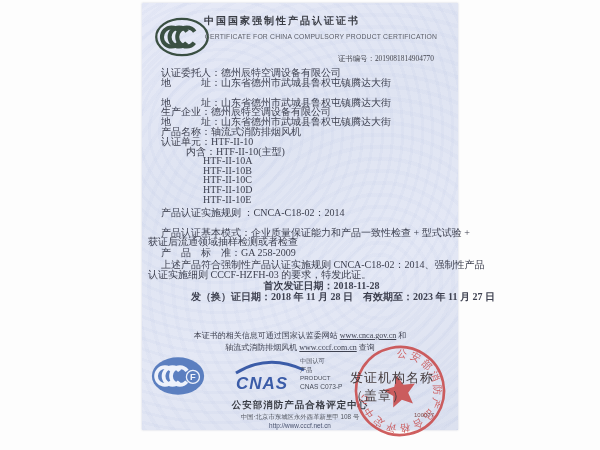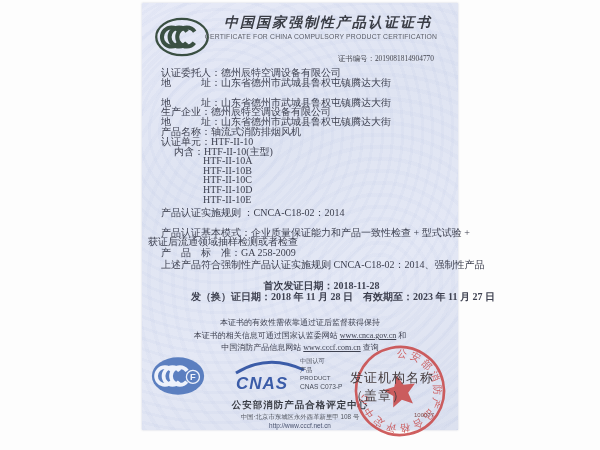--- a/index.html
+++ b/index.html
@@ -10,31 +10,31 @@
   .paper { position:absolute; left:142px; top:3px; width:316px; height:427px;
     background:linear-gradient(155deg,#e7eaf7 0%,#dfe4f2 35%,#e4e8f5 65%,#dce1ef 100%);
     box-shadow:0 0 2px rgba(120,130,160,.35); }
   .paper::before { content:""; position:absolute; inset:0; pointer-events:none;
     background:
       repeating-radial-gradient(circle at 25% 30%, rgba(130,150,205,.05) 0 3px, transparent 3px 10px),
       repeating-radial-gradient(circle at 75% 65%, rgba(130,150,205,.045) 0 4px, transparent 4px 12px); }
 
   .ccc-mark { position:absolute; left:11px; top:13px; width:58px; height:42px; }
 
-  .title { position:absolute; left:62px; top:11px; width:248px; text-align:center;
+  .title { position:absolute; left:62px; top:11px; width:248px; text-align:left;
     font-family:"Liberation Serif","DejaVu Serif",serif;
-    font-size:14px; font-weight:bold; color:#3a3d45; letter-spacing:2px;font-style:italic; }
+    font-size:10px; font-weight:bold; color:#3a3d45; letter-spacing:2px; }
   .subtitle { position:absolute; left:48px; top:30px; width:262px; text-align:center;
     font-size:6.8px; color:#5a5d67; letter-spacing:.2px; }
   .certno { position:absolute; right:24px; top:51px; font-size:7.4px; color:#43454e;
     font-family:"Liberation Serif","DejaVu Serif",serif; }
 
   .bl { position:absolute; left:19px; font-size:10px; line-height:9px; color:#3e4150;
     font-family:Liberation Serif, serif; white-space:nowrap; }
-  .ind1 { left:32px; } .ind2 { left:61px; } .hang { left:6px; }
+  .ind1 { left:44px; } .ind2 { left:61px; } .hang { left:6px; }
   .ctr { left:0; width:100%; text-align:center; }
   .bold { font-weight:bold;padding-left:43px; }
 
   .foot { position:absolute; left:0; width:100%; text-align:center; font-size:8px;
     color:#3e4150; font-family:"Liberation Serif","DejaVu Serif",serif; }
   .foot a { color:#3e4150; text-decoration:underline; }
 
   .cccf-logo { position:absolute; left:8px; top:352px; width:56px; height:42px; }
   .cnas-logo { position:absolute; left:90px; top:356px; width:76px; height:38px; }
   .accred { position:absolute; left:158px; top:354px; font-size:6.2px; line-height:8.6px;
@@ -87,26 +87,26 @@
     <div class="bl ind2" style="top:153px">HTF-II-10A</div>
     <div class="bl ind2" style="top:163px">HTF-II-10B</div>
     <div class="bl ind2" style="top:172px">HTF-II-10C</div>
     <div class="bl ind2" style="top:182px">HTF-II-10D</div>
     <div class="bl ind2" style="top:192px">HTF-II-10E</div>
     <div class="bl" style="top:205px">产品认证实施规则 ：CNCA-C18-02：2014</div>
     <div class="bl" style="top:225px">产品认证基本模式：企业质量保证能力和产品一致性检查 + 型式试验 +</div>
     <div class="bl hang" style="top:234px">获证后流通领域抽样检测或者检查</div>
     <div class="bl" style="top:245px">产　品　标　准：GA 258-2009</div>
     <div class="bl" style="top:257px">上述产品符合强制性产品认证实施规则 CNCA-C18-02：2014、强制性产品</div>
+    <div class="bl hang" style="top:267px">认证实施细则 CCCF-HZFH-03 的要求，特发此证。</div>
     <div class="bl ctr bold" style="top:278px">首次发证日期：2018-11-28</div>
     <div class="bl bold hang" style="top:289px">发（换）证日期：2018 年 11 月 28 日　有效期至：2023 年 11 月 27 日</div>
 
-    <div class="foot" style="top:314px">本证书的有效性需依靠通过证后监督获得保持</div>
     <div class="foot" style="top:327px"><span>本证书的相关信息可通过国家认监委网站 </span><a>www.cnca.gov.cn</a><span> 和</span></div>
-    <div class="foot" style="top:339px"><span>中国消防产品信息网站 </span><a>www.cccf.com.cn</a><span> 查询</span></div>
+    <div class="foot" style="top:339px"><span>轴流式消防排烟风机 </span><a>www.cccf.com.cn</a><span> 查询</span></div>
 
     <svg class="cccf-logo" viewBox="0 0 60 44">
       <ellipse cx="30" cy="22" rx="28" ry="20" fill="#5b7fc0"></ellipse>
       <circle cx="16" cy="22" r="9.5" fill="none" stroke="#eef2fb" stroke-width="4" stroke-dasharray="47 13" stroke-dashoffset="-6.5"></circle>
       <circle cx="24" cy="22" r="9.5" fill="none" stroke="#eef2fb" stroke-width="4" stroke-dasharray="47 13" stroke-dashoffset="-6.5"></circle>
       <circle cx="32" cy="22" r="9.5" fill="none" stroke="#eef2fb" stroke-width="4" stroke-dasharray="47 13" stroke-dashoffset="-6.5"></circle>
       <circle cx="46" cy="23" r="7" fill="none" stroke="#eef2fb" stroke-width="1.4"></circle>
       <text x="46" y="26.6" text-anchor="middle" font-size="10" font-weight="bold" fill="#eef2fb" font-family="Liberation Sans, sans-serif">F</text>
     </svg>
 

